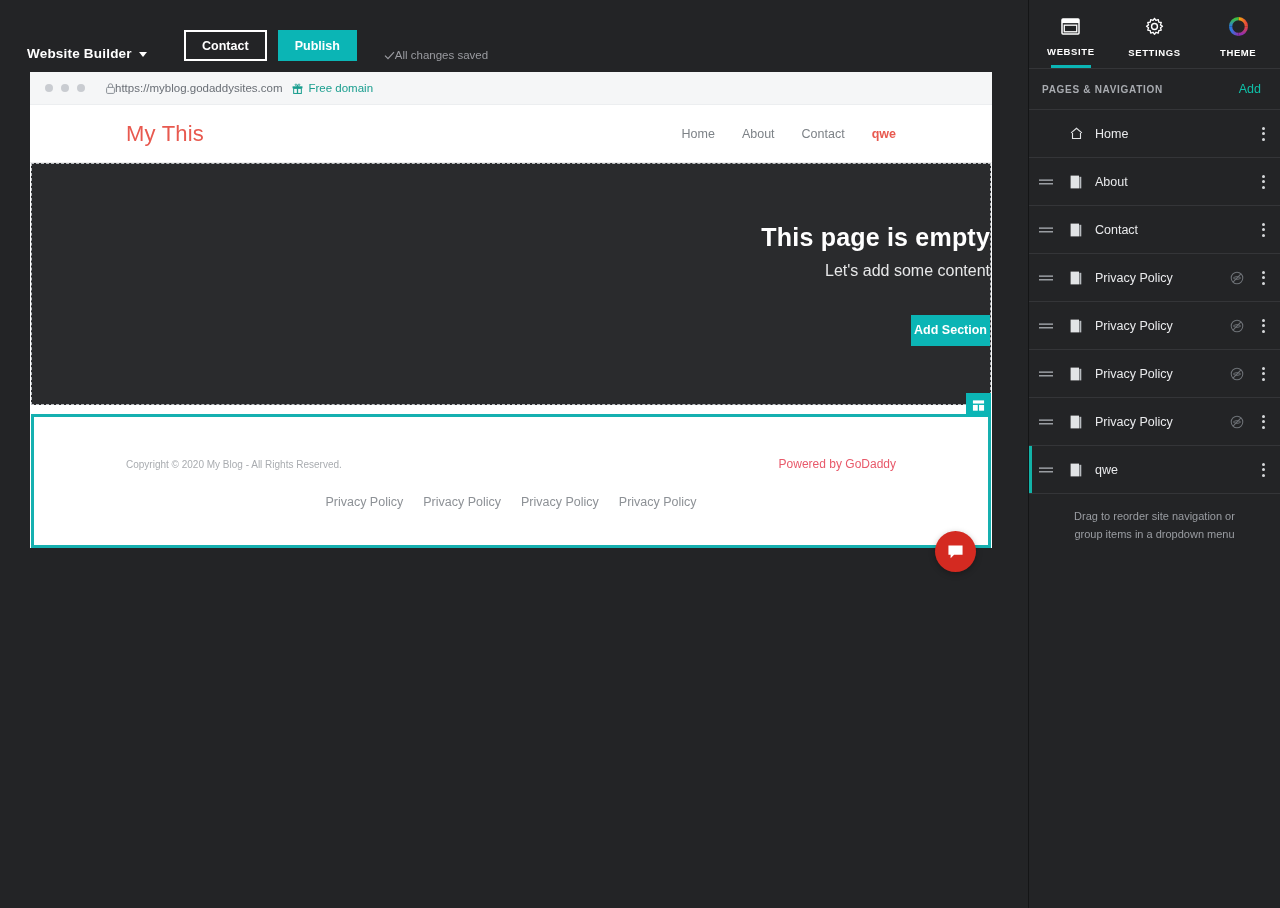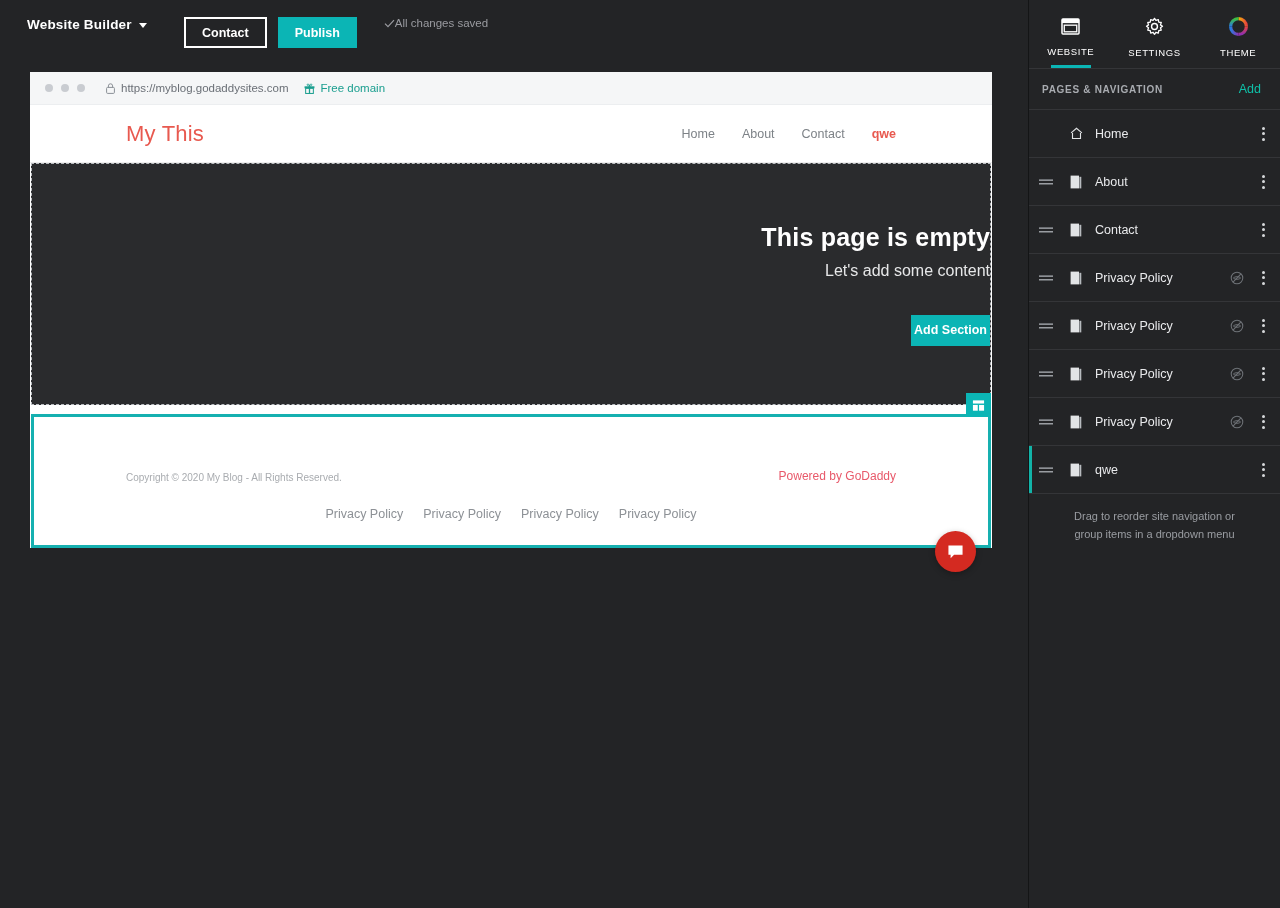--- a/index.html
+++ b/index.html
@@ -9,22 +9,22 @@
     font-family: "Liberation Sans", sans-serif;
     overflow: hidden;
   }
   .app { position: relative; width: 1280px; height: 908px; display: flex; }
 
   
   .main { position: relative; width: 1028px; height: 908px; background: #232426; }
 
   
   .topbar {
-    height: 61px; display: flex; align-items: flex-start;
-    padding-left: 27px; background: #232426; margin-top: 17px;
+    height: 61px; display: flex; align-items: flex-end;
+    padding-left: 27px; background: #232426;
   }
   .brand {
     color: #ffffff; font-size: 13.5px; font-weight: bold;
     letter-spacing: .2px; display: flex; align-items: center; gap: 7px;
     cursor: pointer;
   }
   .caret { width: 0; height: 0; border-left: 4.5px solid transparent;
     border-right: 4.5px solid transparent; border-top: 5px solid #ffffff;
     margin-top: 2px; }
   .btn-preview {
@@ -50,21 +50,21 @@
     position: absolute; left: 30px; top: 72px;
     width: 962px; background: #ffffff;
     box-shadow: 0 0 0 0 rgba(0,0,0,0);
   }
   .browser-chrome {
     height: 33px; background: #f5f6f7; display: flex; align-items: center;
     padding-left: 15px; border-bottom: 1px solid #eceef0;
   }
   .dot { width: 8px; height: 8px; border-radius: 50%; background: #c9ccd1; margin-right: 8px; }
   .urlbar {
-    margin-left: 13px; display: flex; align-items: center; gap: 6px;
+    margin-left: 13px; display: flex; align-items: center; 
     font-size: 11.5px; color: #6a6f76;
   }
   .lock svg { display: block; }
   .free-domain { color: #1a9e8f; font-size: 11.5px; display: flex; align-items: center; gap: 5px; margin-left: 10px; cursor: pointer; }
 
   
   .site-header {
     height: 58px; background: #ffffff; display: flex; align-items: center;
     justify-content: space-between; padding: 0 96px 0 96px;
     border-bottom: 1px solid #ededed;
@@ -93,22 +93,22 @@
   .footer-sel {
     position: relative; margin: 0 1px 0 1px; background: #ffffff;
     border: 3px solid #16b0b0; height: 134px;
   }
   .sec-badge {
     position: absolute; right: -3px; top: -24px; width: 25px; height: 24px;
     background: #0bb5b5; display: flex; align-items: center; justify-content: center;
     cursor: pointer;
   }
   .footer-row {
-    display: flex; justify-content: space-between; align-items: flex-end;
-    padding: 52px 92px 0 92px;
+    display: flex; justify-content: space-between; align-items: center;
+    padding: 40px 92px 0 92px;
   }
   .copyright { color: #a9acb0; font-size: 10px; }
   .powered { color: #a9acb0; font-size: 12px; }
   .powered span { color: #e8596a; }
   .footer-links {
     display: flex; justify-content: center; gap: 20px; margin-top: 24px;
   }
   .footer-links a { color: #8d9196; font-size: 12.5px; text-decoration: none; }
   .chat-bubble {
     position: absolute; right: 12px; bottom: -27px;
@@ -118,21 +118,21 @@
   }
 
   
   .sidebar { width: 252px; height: 908px; background: #232426; border-left: 1px solid #141516; }
   .tabs { display: flex; height: 68px; }
   .tab {
     flex: 1; display: flex; flex-direction: column; align-items: center;
     justify-content: center; gap: 7px; cursor: pointer; position: relative;
     padding-top: 6px;
   }
-  .tab .tab-label { color: #ffffff; font-size: 9.5px; font-weight: normal; letter-spacing: .6px; }
+  .tab .tab-label { color: #ffffff; font-size: 9.5px; font-weight: bold; letter-spacing: .6px; }
   .tab.active::after {
     content: ""; position: absolute; bottom: 0; left: 22px; right: 22px;
     height: 3px; background: #0bb5b5;
   }
   .pages-head {
     height: 42px; display: flex; align-items: center; justify-content: space-between;
     padding: 0 19px 0 13px; border-bottom: 1px solid #343538; border-top: 1px solid #343538;
   }
   .pages-title { color: #a8abb0; font-size: 10px; font-weight: bold; letter-spacing: .7px; }
   .add-link { color: #0fc0a8; font-size: 12.5px; cursor: pointer; }

